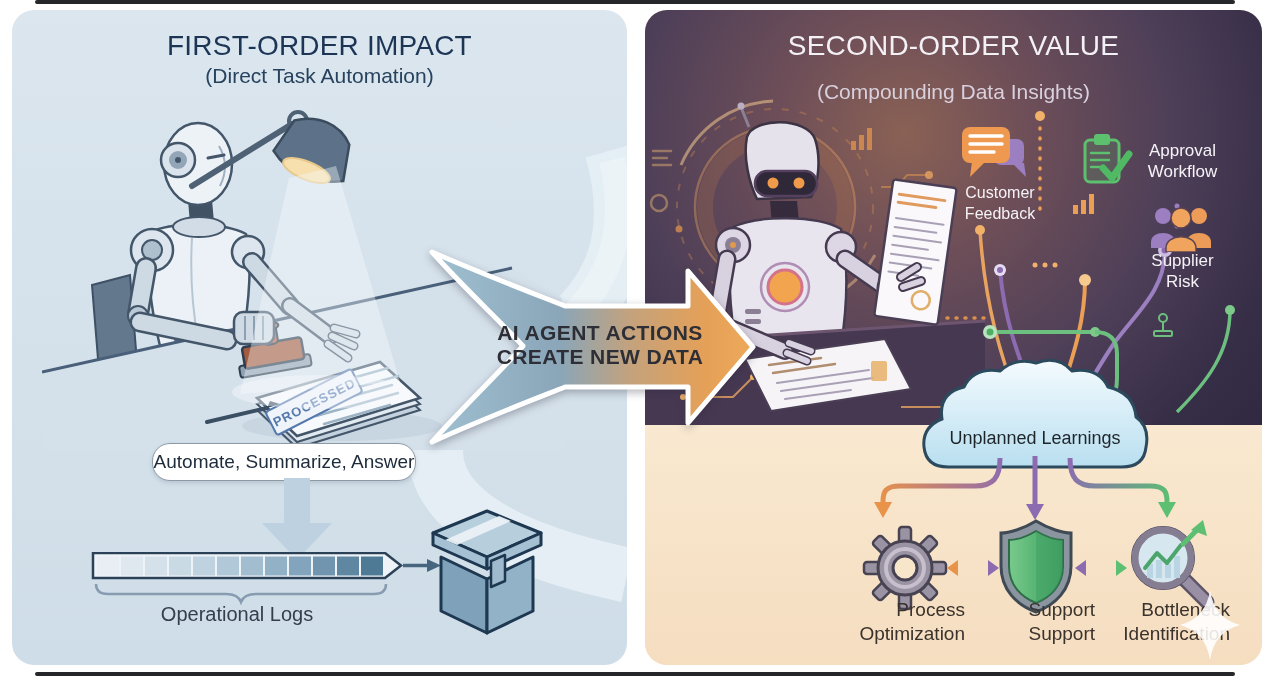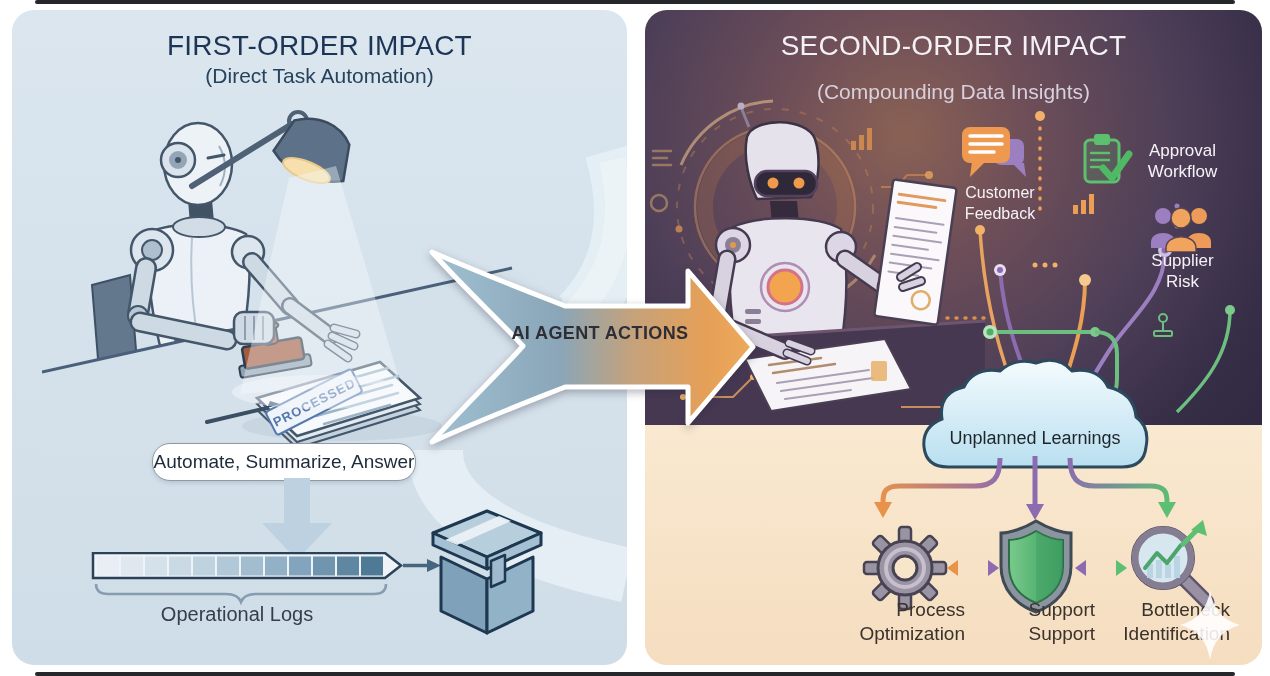--- a/index.html
+++ b/index.html
@@ -21,21 +21,21 @@
   .panel-sub{width:100%;font-size:21px;}
   #left-panel .panel-title{color:#1c3554;top:20px;}
   #left-panel .panel-sub{color:#27425d;top:54px;}
   #right-panel .panel-title{color:#f4f1f6;top:20px;}
   #right-panel .panel-sub{color:#d8d0dd;top:70px;}
   
   #action-box{left:140px;top:433px;width:262px;height:36px;background:#ffffff;border:1.5px solid #8d9aa6;
     border-radius:18px;line-height:36px;font-size:19px;color:#1d2b3a;box-shadow:0 2px 4px rgba(60,80,100,.18);}
   #logs-label{left:75px;top:593px;width:300px;font-size:20px;color:#333f4c;}
   
-  .arrow-text{width:260px;font-weight:bold;font-size:18px;color:#2e2e36;letter-spacing:.4px;line-height:24px;}
+  .arrow-text{width:260px;font-weight:bold;font-size:21px;color:#2e2e36;letter-spacing:.4px;line-height:24px;}
   
   .src-label{font-size:16px;color:#f5f2f6;line-height:21px;}
   .cloud-text{width:220px;font-size:18px;font-weight:500;color:#1e252b;line-height:23px;}
   #creates-box{left:35px;top:508px;width:158px;height:118px;background:#ffffff;border:2px solid #df8e57;
     border-radius:14px;font-size:16px;color:#30271f;line-height:21.5px;padding-top:5px;box-sizing:border-box;}
   .outcome-label{font-size:19px;font-weight:400;color:#3a322c;line-height:24px;text-align:right;}
 </style>
 </head>
 <body>
 
@@ -195,21 +195,21 @@
       <polygon points="60,52 114,28 114,40 60,64" fill="#a5c0d2" stroke="#1d3850" stroke-width="3" stroke-linejoin="round"></polygon>
       <polygon points="72,11 84,16 30,40 18,35" fill="#eaf1f6" opacity="0.95"></polygon>
       <polygon points="64,56 78,50 78,76 64,82" fill="#9fbacc" stroke="#1d3850" stroke-width="2.5" stroke-linejoin="round"></polygon>
     </svg>
   </div>
 
   <div id="right-panel" class="abs">
     <div id="dark-section" class="abs"></div>
     <div id="peach-section" class="abs"></div>
 
-    <div class="abs ctr panel-title">SECOND-ORDER IMPACT</div>
+    <div class="abs ctr panel-title">SECOND-ORDER VALUE</div>
     <div class="abs ctr panel-sub">(Compounding Data Insights)</div>
 
     <svg class="abs" style="left:0;top:85px;" width="340" height="330" viewBox="0 0 340 330">
 
       <g fill="none">
         <circle cx="130" cy="112" r="70" stroke="#c77e4a" stroke-width="16" opacity="0.22"></circle>
         <circle cx="130" cy="112" r="98" stroke="#d88f4f" stroke-width="2" opacity="0.35" stroke-dasharray="7 11"></circle>
         <circle cx="130" cy="112" r="80" stroke="#e8a35f" stroke-width="2.5" opacity="0.4"></circle>
         <path d="M36,70 A106,106 0 0 1 128,6" stroke="#f3c98e" stroke-width="3" opacity="0.55"></path>
         <path d="M230,160 A106,106 0 0 1 160,212" stroke="#f3c98e" stroke-width="3" opacity="0.45"></path>
@@ -547,13 +547,14 @@
           <stop offset="0.4" stop-color="#8aa6b8"></stop>
         <stop offset="0.62" stop-color="#c4a27c"></stop>
           <stop offset="0.85" stop-color="#e5a058"></stop>
         <stop offset="1" stop-color="#eda95a"></stop>
       </linearGradient>
     </defs>
     <path d="M17,17 C70,40 112,56 150,71 L273,71 L273,36 L338,112 L273,188 L273,152 L150,152
              C112,167 70,183 17,207 C48,172 82,140 108,111 C82,83 48,52 17,17 Z" fill="url(#arrowgrad)" stroke="#ffffff" stroke-width="5" stroke-linejoin="round"></path>
   </svg>
   <div class="abs ctr arrow-text" style="left:470px;top:321px;">AI AGENT ACTIONS</div>
+  <div class="abs ctr arrow-text" style="left:470px;top:345px;">CREATE NEW DATA</div>
 </div>
 
 </body></html>

